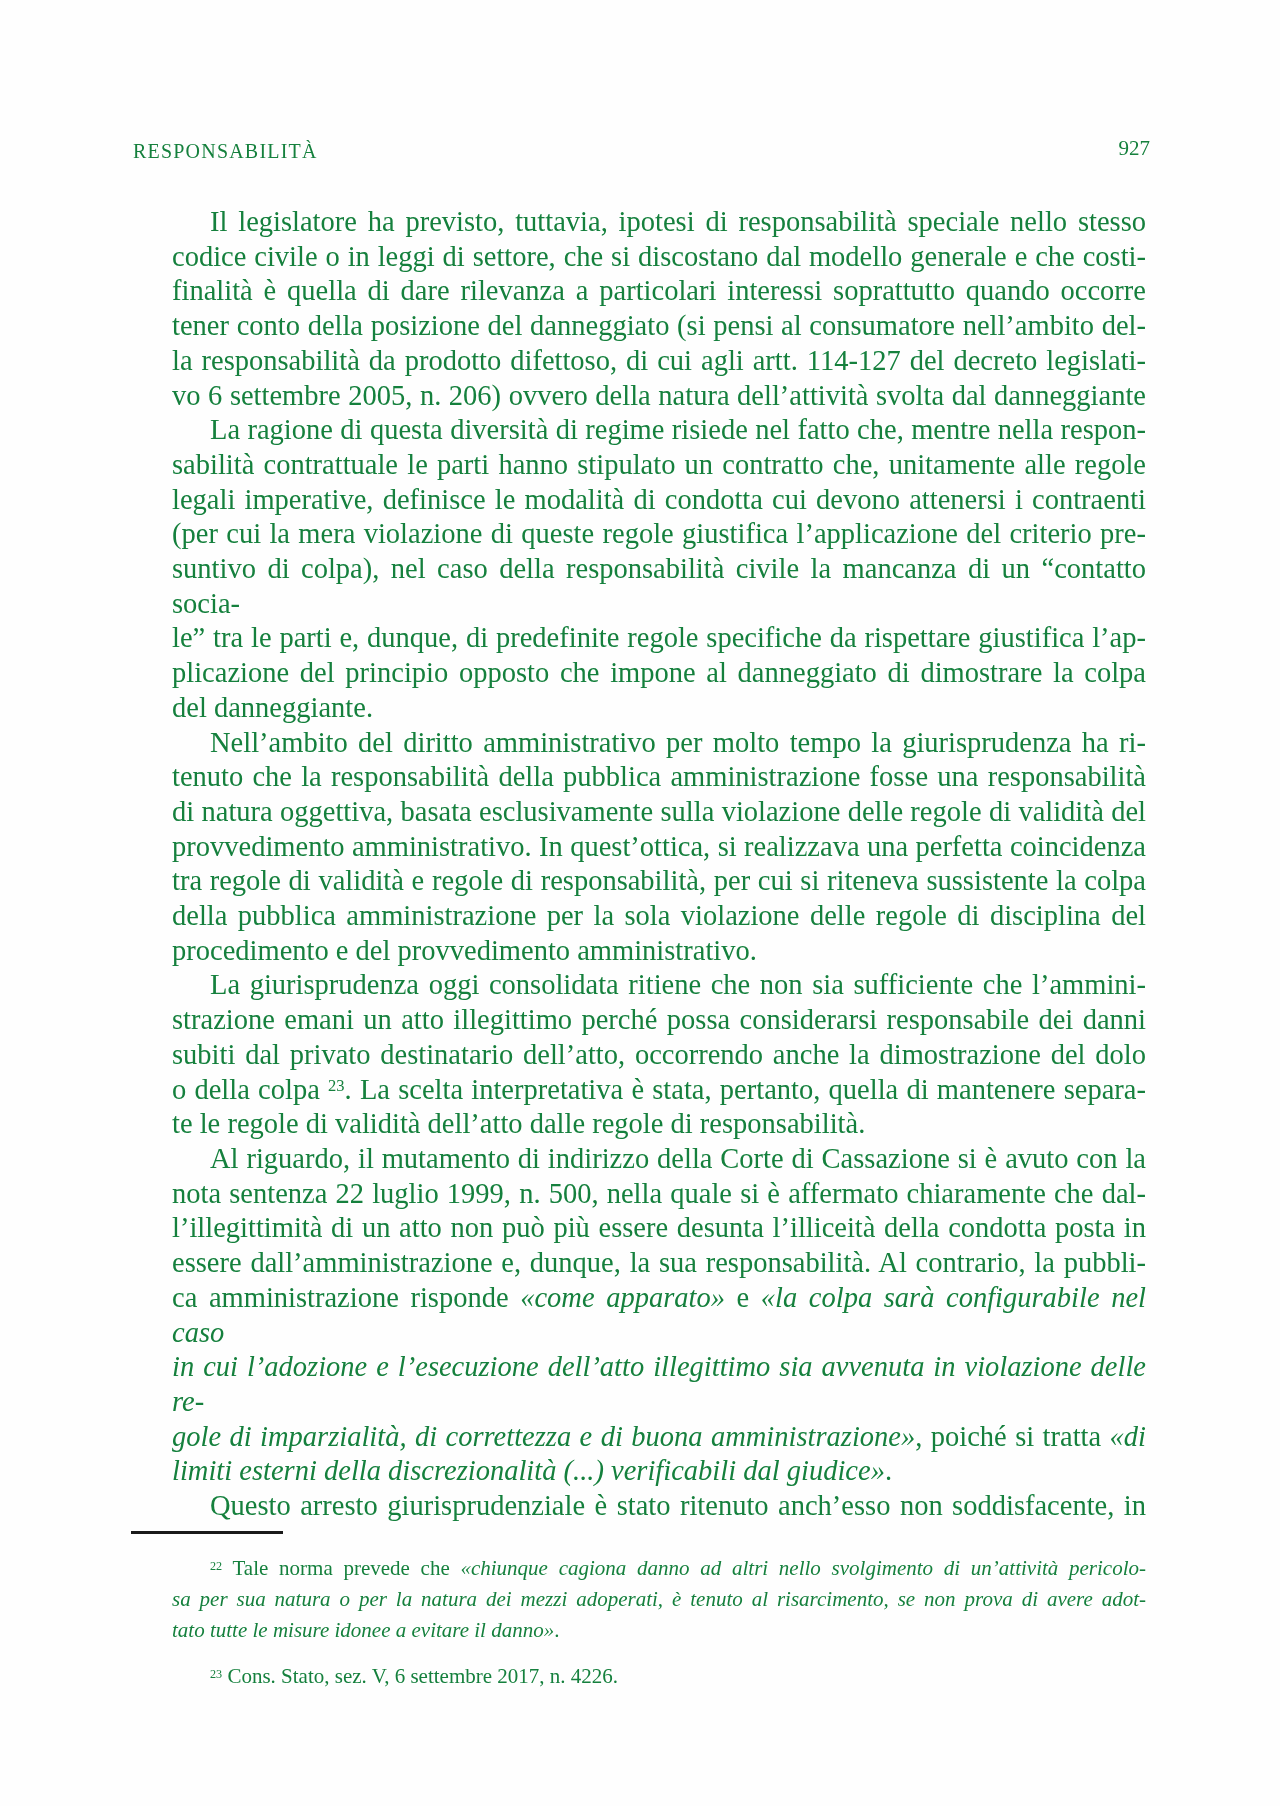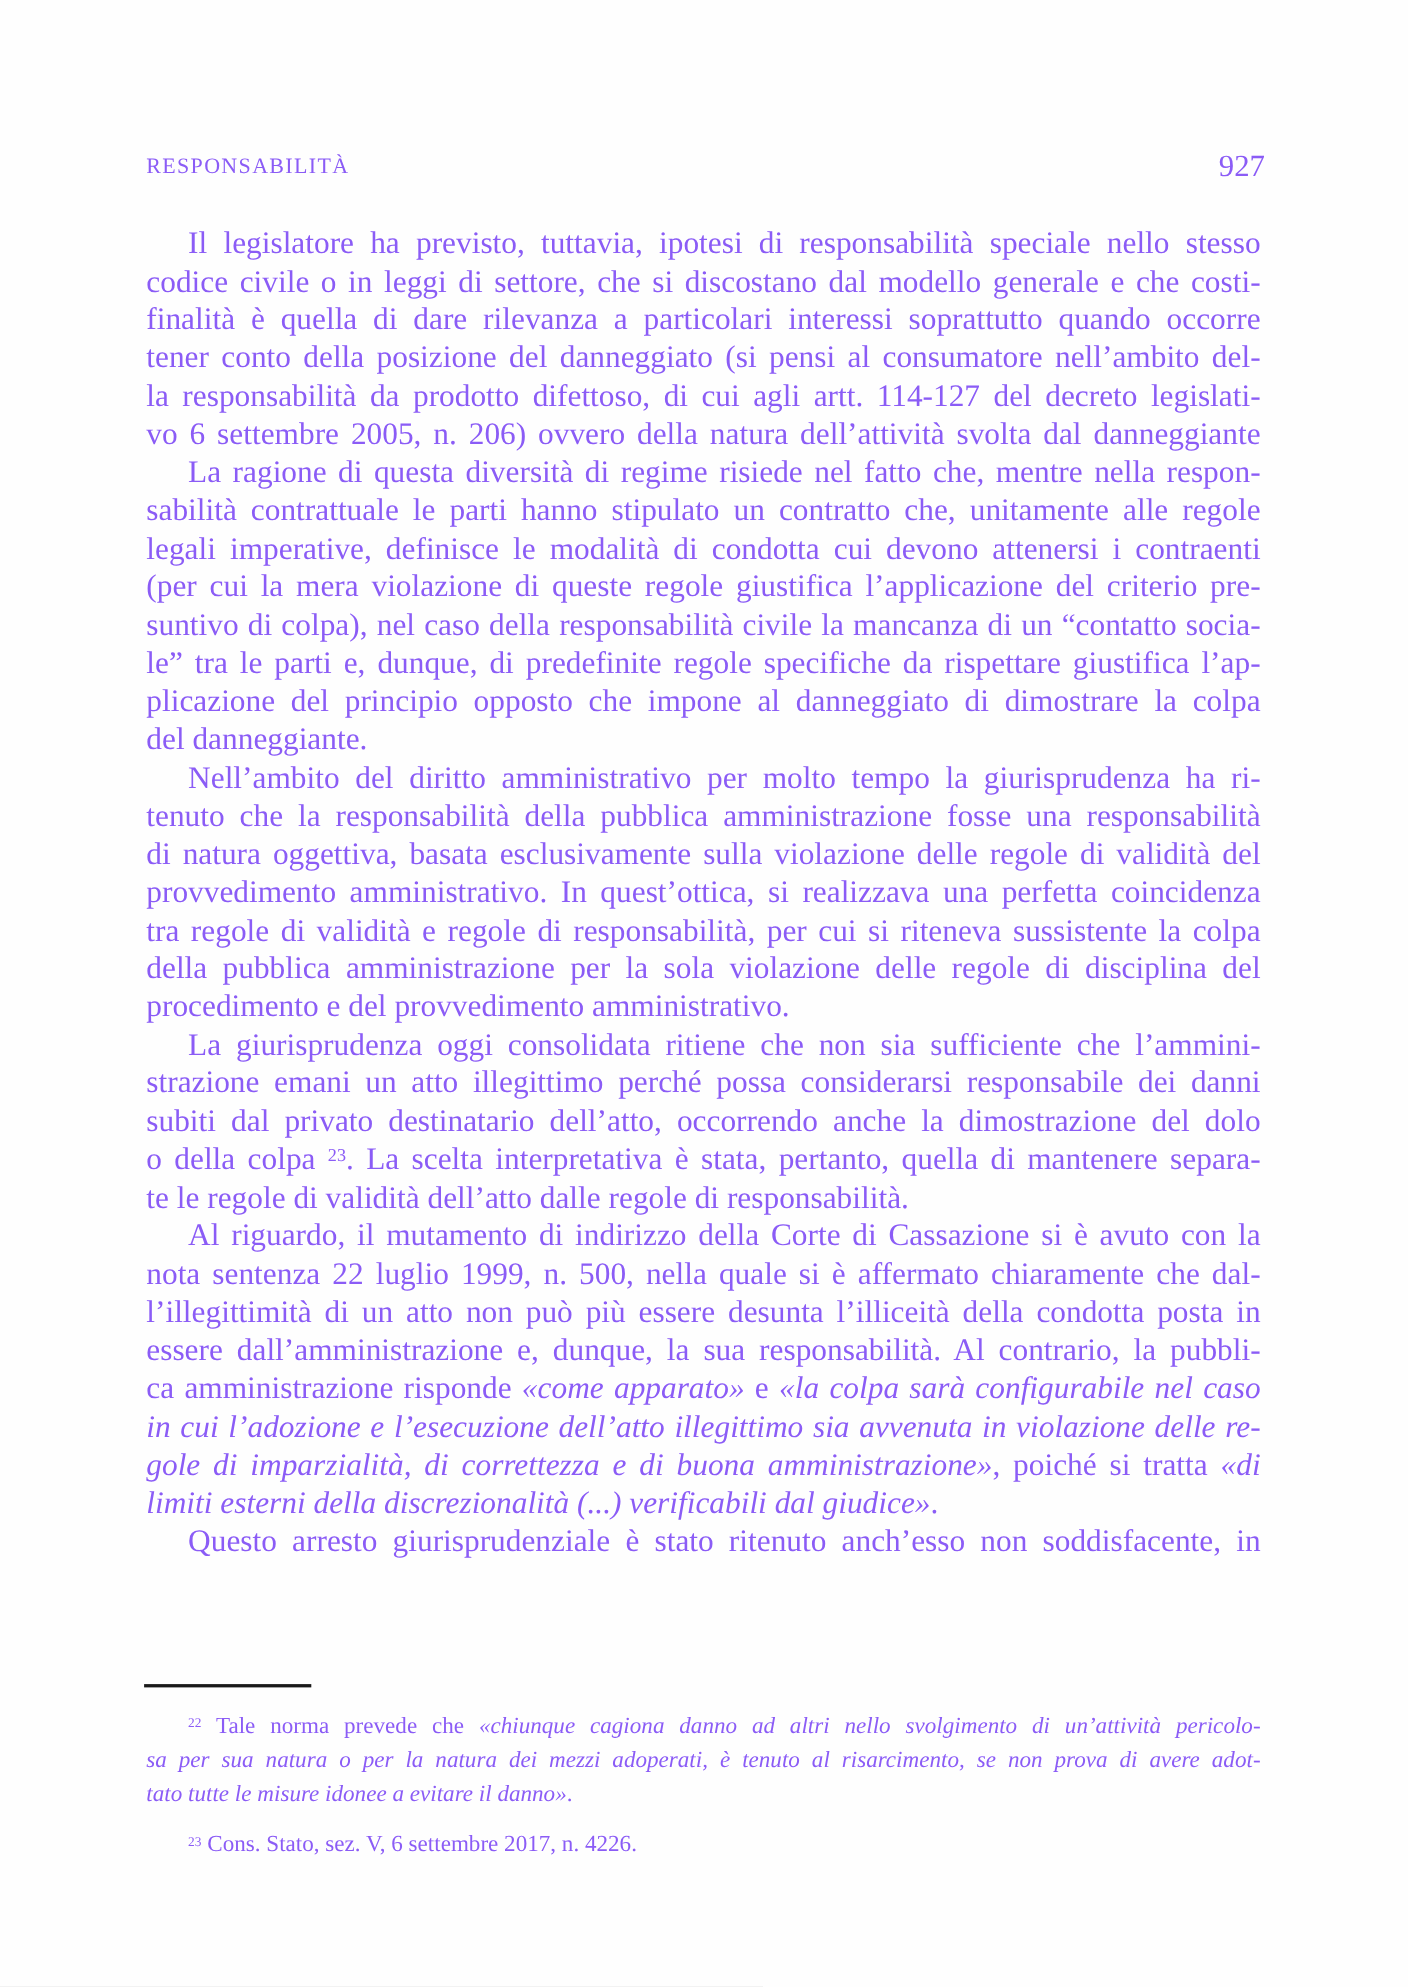--- a/index.html
+++ b/index.html
@@ -1,47 +1,47 @@
 <!DOCTYPE html>
 <html><head>
 <meta charset="utf-8">
 <style>
   html,body { margin:0; padding:0; background:#e8e8e8; }
   .page {
     position:relative;
     width:1280px; height:1806px;
     margin:0 auto;
     background:#fefefe;
-    color:#8b5cf6;
+    color:#15803d;
     font-family:"Liberation Serif","DejaVu Serif",serif;
     overflow:hidden;
   }
   .running-title {
     position:absolute; left:133px; top:140px;
     font-size:20px; letter-spacing:1.2px;
     white-space:nowrap;
   }
   .page-number {
     position:absolute; top:136px; right:130px;
-    font-size:28px;
+    font-size:21px;
   }
   .body-text {
     position:absolute; left:133px; top:205px; width:1013px;
     font-size:28.5px; line-height:34.7px;
   }
   .footnotes {
     position:absolute; left:133px; top:1553px; width:1013px;
     font-size:21px; line-height:31px;
   }
   .footnotes .para + .para { margin-top:15px; }
   .footnote-rule {
     position:absolute; left:131px; top:1531px;
     width:152px; height:3px; background:#1a1a1a;
   }
-  .line { text-align:justify; text-align-last:justify; }
+  .line { text-align:justify; text-align-last:justify;margin-left:39px; }
   .line.last { text-align-last:left; }
   .line.ind { padding-left:38px; }
   .i { font-style:italic; }
   .sup {
     font-size:0.58em; line-height:0;
     position:relative; top:-0.45em;
   }
 </style>
 </head>
 <body>

